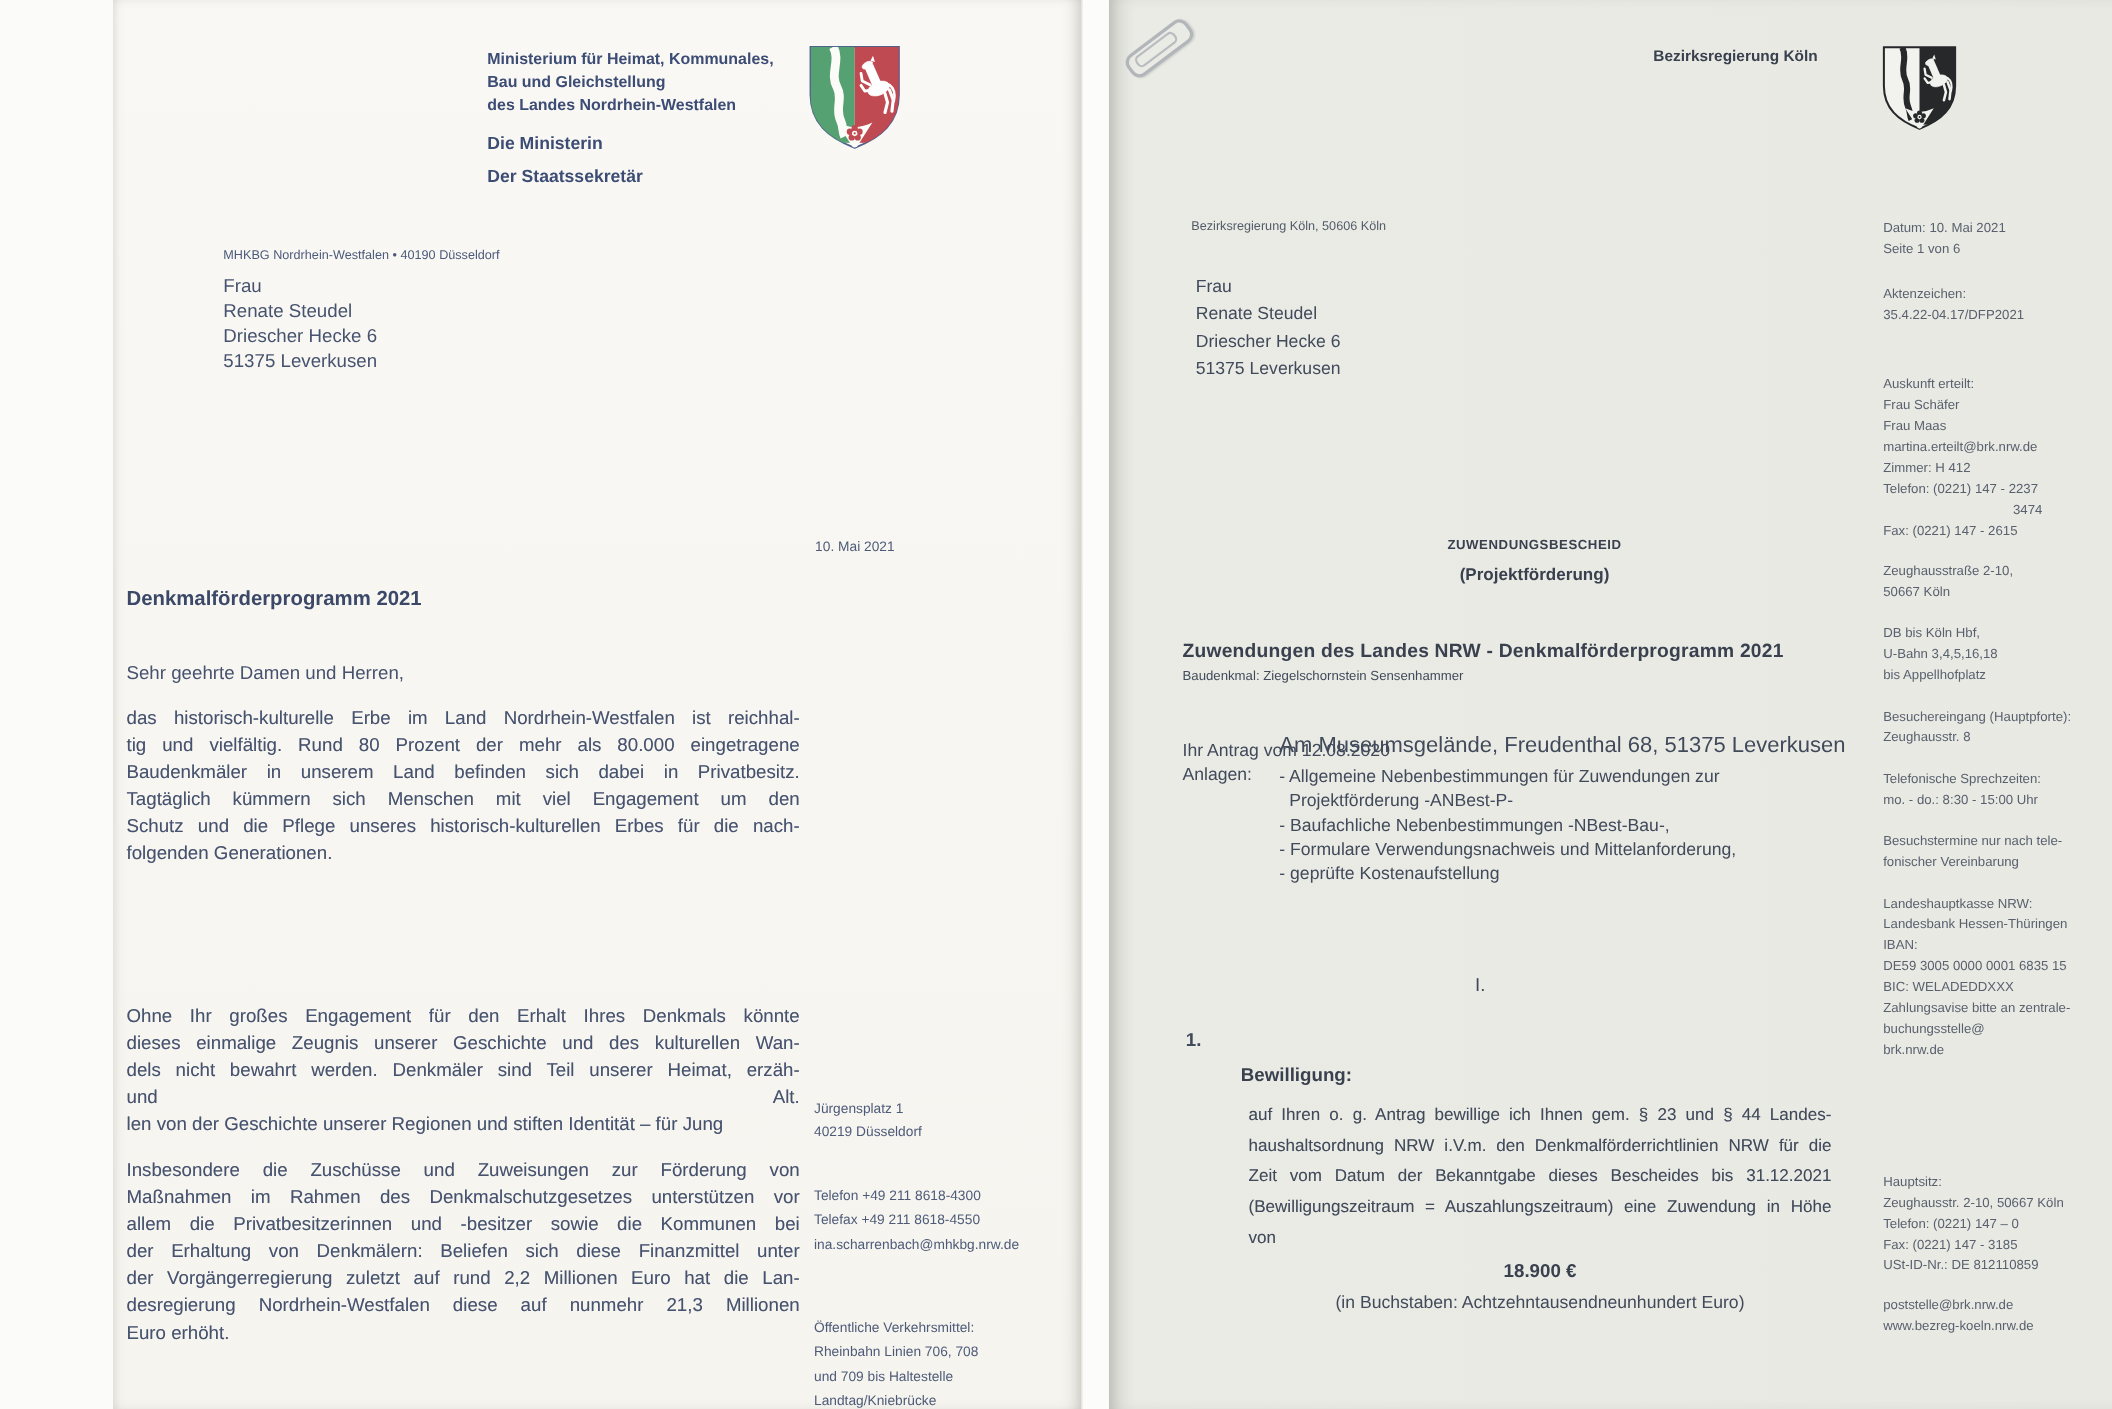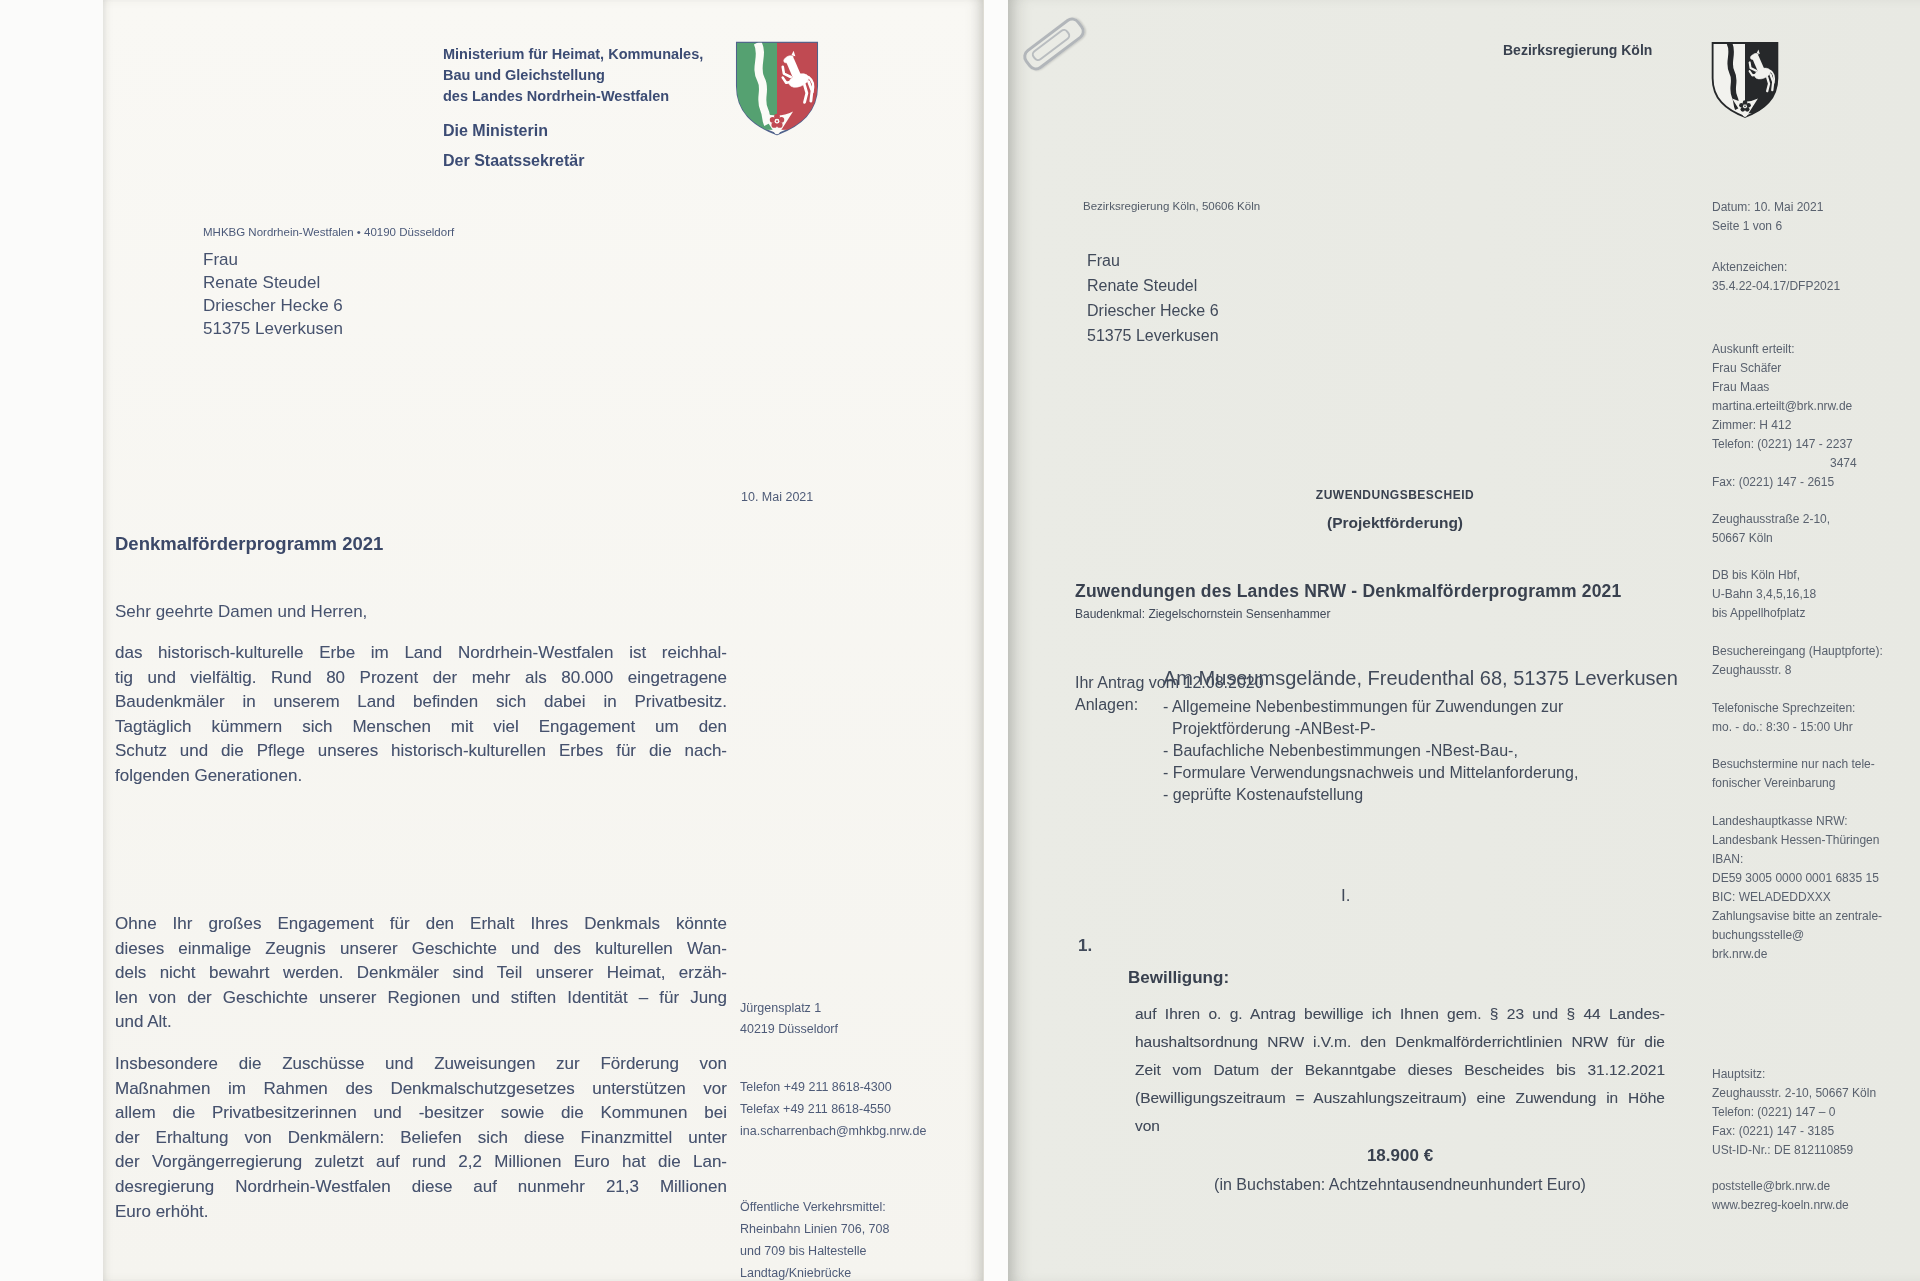--- a/index.html
+++ b/index.html
@@ -116,22 +116,22 @@
         <div>tig und vielfältig. Rund 80 Prozent der mehr als 80.000 eingetragene</div>
         <div>Baudenkmäler in unserem Land befinden sich dabei in Privatbesitz.</div>
         <div>Tagtäglich kümmern sich Menschen mit viel Engagement um den</div>
         <div>Schutz und die Pflege unseres historisch-kulturellen Erbes für die nach-</div>
         <div>folgenden Generationen.</div>
       </div>
     <div class="abs just l-body ink-l" style="left:12px;top:912px;">
         <div>Ohne Ihr großes Engagement für den Erhalt Ihres Denkmals könnte</div>
         <div>dieses einmalige Zeugnis unserer Geschichte und des kulturellen Wan-</div>
         <div>dels nicht bewahrt werden. Denkmäler sind Teil unserer Heimat, erzäh-</div>
+        <div>und Alt.</div>
         <div>len von der Geschichte unserer Regionen und stiften Identität – für Jung</div>
-        <div>und Alt.</div>
       </div>
     <div class="abs just l-body ink-l" style="left:12px;top:1052px;">
         <div>Insbesondere die Zuschüsse und Zuweisungen zur Förderung von</div>
         <div>Maßnahmen im Rahmen des Denkmalschutzgesetzes unterstützen vor</div>
         <div>allem die Privatbesitzerinnen und -besitzer sowie die Kommunen bei</div>
         <div>der Erhaltung von Denkmälern: Beliefen sich diese Finanzmittel unter</div>
         <div>der Vorgängerregierung zuletzt auf rund 2,2 Millionen Euro hat die Lan-</div>
         <div>desregierung Nordrhein-Westfalen diese auf nunmehr 21,3 Millionen</div>
         <div>Euro erhöht.</div>
       </div>

